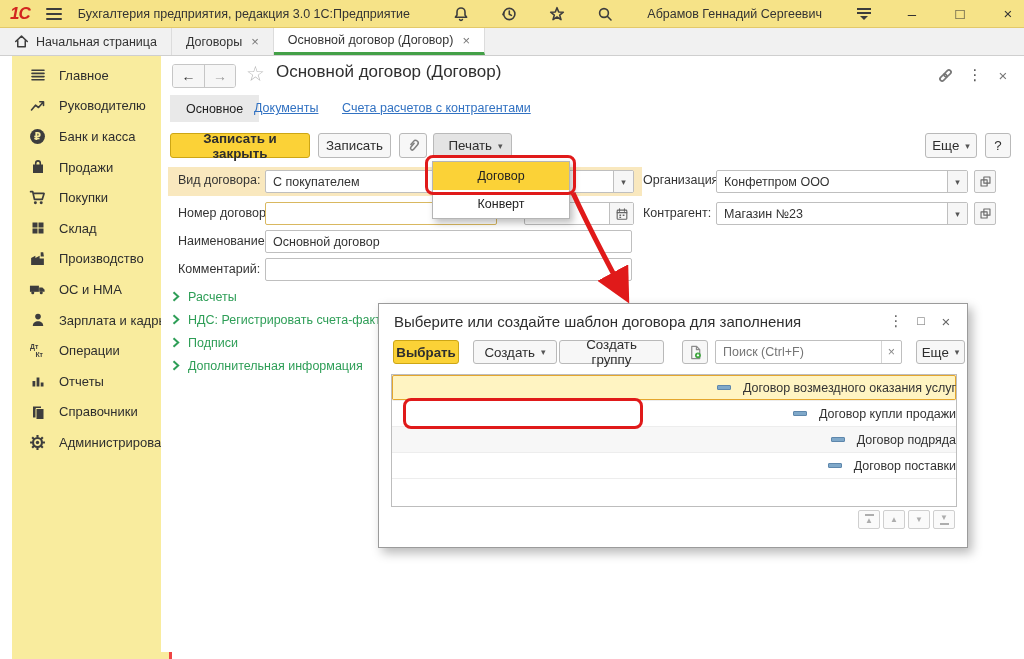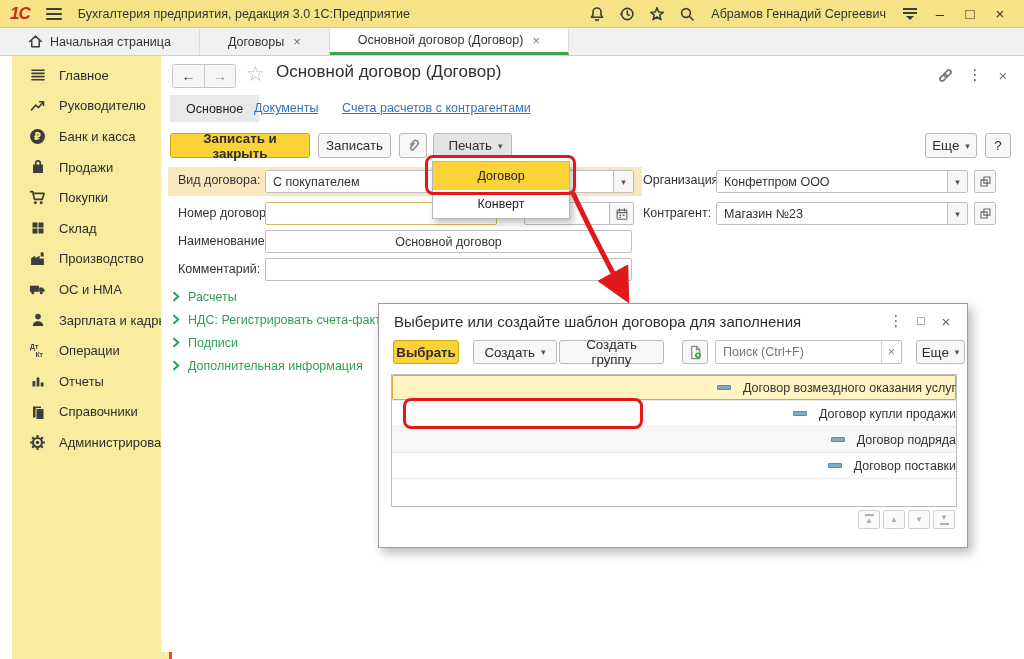--- a/index.html
+++ b/index.html
@@ -11,31 +11,31 @@
   .abs { position:absolute; }
   svg { display:block; }
 
   
   .titlebar { left:0; top:0; width:1024px; height:28px; background:#F6E388; border-bottom:1px solid #E3C96A;
               display:flex; align-items:center; }
   .logo-1c { font-weight:bold; font-style:italic; font-size:17px; color:#D2261F; margin-left:10px; letter-spacing:-1px; }
   .burger { margin-left:16px; width:16px; display:flex; flex-direction:column; gap:3px; cursor:pointer; }
   .burger i { height:2px; background:#3c3c3c; border-radius:1px; }
   .win-title { margin-left:16px; color:#333; }
-  .tb-right { margin-left:auto; display:flex; align-items:center; gap:6px; padding-right:12px; }
+  .tb-right { margin-left:auto; display:flex; align-items:center; gap:24px; padding-right:4px; }
   .tb-ic { width:24px; height:22px; display:flex; align-items:center; justify-content:center; cursor:pointer; }
   .tb-user { margin:0 6px; color:#333; }
   .tb-glyph { font-size:15px; color:#333; line-height:1; }
   .svc-lines { display:flex; flex-direction:column; align-items:center; gap:2px; }
   .svc-lines i { width:14px; height:2px; background:#3c3c3c; }
   .svc-lines .tri { width:0; height:0; border-left:4px solid transparent; border-right:4px solid transparent; border-top:4px solid #3c3c3c; background:none; }
 
   
   .tabbar { left:0; top:28px; width:1024px; height:28px; background:#F1F1F1; border-bottom:1px solid #CFCFCF; display:flex; }
-  .tab { display:flex; align-items:center; gap:7px; padding:0 28px; border-right:1px solid #DCDCDC; cursor:pointer; color:#333; }
+  .tab { display:flex; align-items:center; gap:7px; padding:0 14px; border-right:1px solid #DCDCDC; cursor:pointer; color:#333; }
   .tab.active { background:#FFFFFF; border-bottom:3px solid #43A047; }
   .tab .x { color:#777; font-size:13px; margin-left:2px; }
 
   
   .sidebar { left:12px; top:56px; width:160px; height:642px; background:#F9EC9E; border-right:3px solid #ef4444; padding-top:4px; }
   .side-item { height:30.6px; display:flex; align-items:center; gap:13px; padding-left:17px; cursor:pointer; color:#2e2e2e; font-size:13px; }
   .side-ic { width:17px; height:17px; flex:0 0 17px; display:flex; align-items:center; justify-content:center; }
 
   
   .content { left:161px; top:56px; width:863px; height:596px; background:#fff; }
@@ -58,21 +58,21 @@
   .caret { font-size:9px; color:#555; }
 
   .cmdbar-item { top:133px; }
 
   .field-band { left:168px; top:167px; width:474px; height:29px; background:#F9E8BE; }
   .flabel { color:#333; }
   .fld { background:#fff; border:1px solid #BFBFBF; border-radius:2px; height:23px; display:flex; align-items:center; }
   .fld .txt { flex:1; padding:0 7px; white-space:nowrap; overflow:hidden; }
   .fld .seg { width:20px; align-self:stretch; border-left:1px solid #BFBFBF; display:flex; align-items:center; justify-content:center; cursor:pointer; background:#F6F6F6; }
   .open-btn { width:22px; height:23px; border:1px solid #BFBFBF; border-radius:2px; background:#F6F6F6; display:flex; align-items:center; justify-content:center; cursor:pointer; }
-  input.plain { height:23px; border:1px solid #BFBFBF; border-radius:2px; padding:0 7px; font:inherit; color:#333; width:100%;text-align:center; }
+  input.plain { height:23px; border:1px solid #BFBFBF; border-radius:2px; padding:0 7px; font:inherit; color:#333; width:100%; }
   input.focus-yellow { border-color:#D9B860; }
   .date-empty { color:#999; }
 
   .section-link { left:172px; height:23px; display:flex; align-items:center; gap:8px; color:#2E9E57; cursor:pointer; }
 
   
   .print-menu { left:432px; top:161px; width:138px; background:#fff; border:1px solid #B5B5B5; box-shadow:3px 4px 7px rgba(0,0,0,.25); z-index:20; }
   .pm-item { height:28px; display:flex; align-items:center; justify-content:center; cursor:pointer; color:#222; }
   .pm-item.hl { background:#FBD237; }
 

